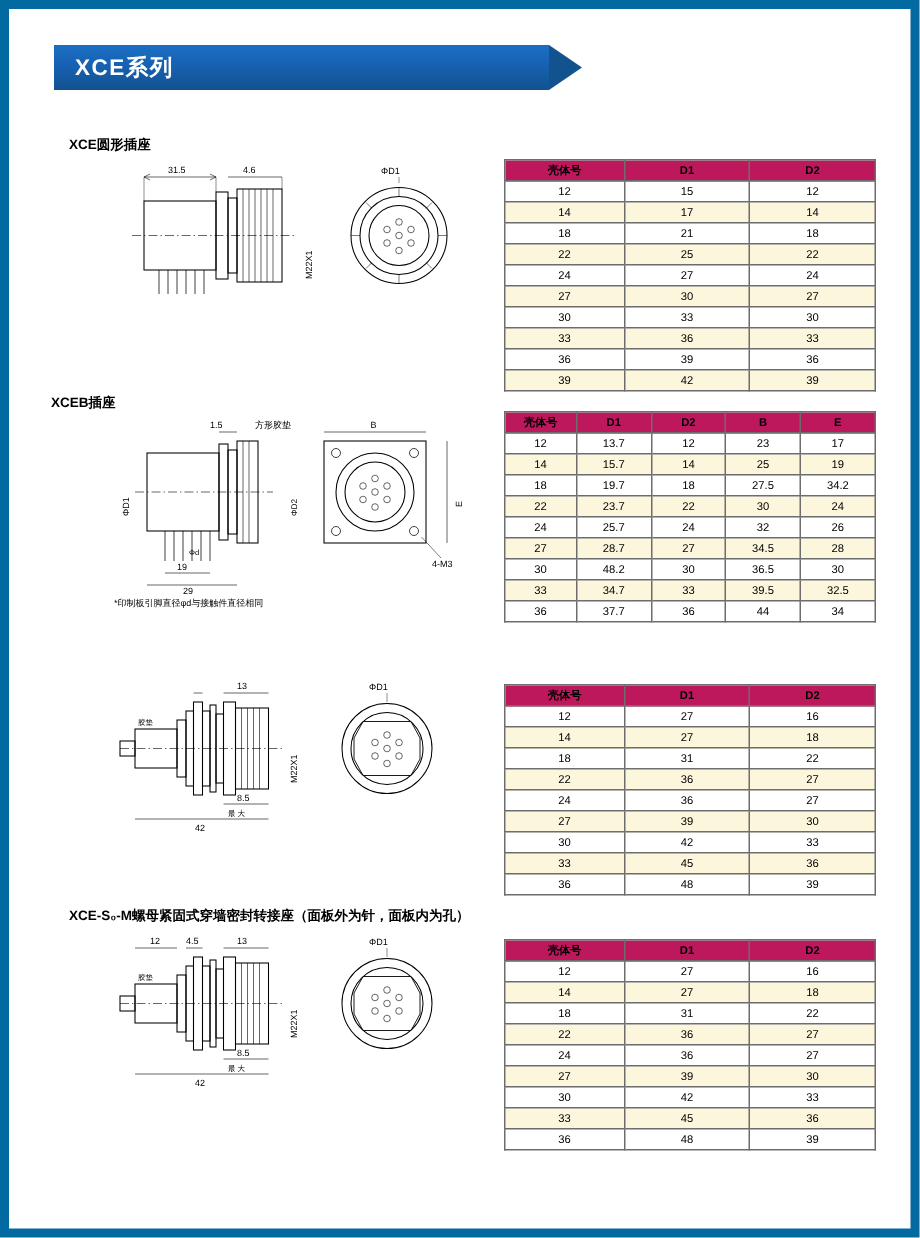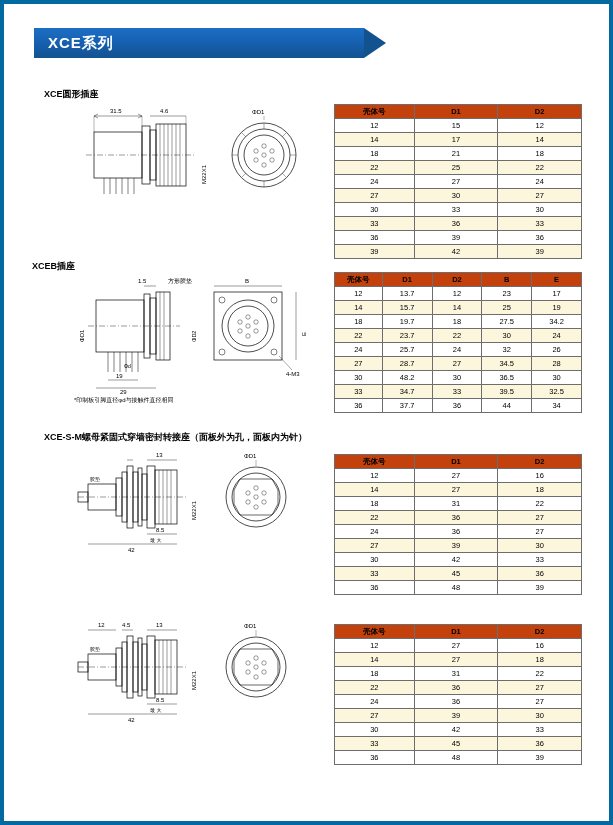--- a/index.html
+++ b/index.html
@@ -12,21 +12,21 @@
     background: #ffffff;
     font-family: "Liberation Sans", sans-serif;
     color: #000;
     position: relative;
     overflow: hidden;
   }
   .page {
     position: relative;
     width: 613px;
     height: 825px;
-    border: 4px solid #0369a1;
+    border: 6px solid #0369a1;
     box-sizing: border-box;
   }
 
   
   .banner {
     position: absolute;
     left: 30px;
     top: 24px;
     width: 370px;
     height: 30px;
@@ -73,21 +73,21 @@
   }
   table.spec th, table.spec td {
     border: 1px solid #6d6d6d;
     text-align: center;
     height: 13px;
     line-height: 13px;
     padding: 0;
     font-weight: normal;
   }
   table.spec th {
-    background: #c2410c;
+    background: #be185d;
     font-weight: bold;
     font-size: 7.5px;
   }
   table.spec tr.alt td {
     background: #fbf6dc;
     margin-left: 33px;
   }
 
   
   .draw {
@@ -395,21 +395,20 @@
       <tr>
           <td>36</td>
           <td>37.7</td>
           <td>36</td>
           <td>44</td>
           <td>34</td>
         </tr>
     </tbody>
   </table>
 
-  <div class="sec-title" style="left:40px; top:427px;">XCE-S-M螺母紧固式穿墙密封转接座（面板外为孔，面板内为针）</div>
 
   <div class="draw" style="left:60px; top:444px;">
     <svg width="250" height="125" viewBox="0 0 250 125">
       <g stroke="#000" fill="none" stroke-width="0.7">
 
         <rect x="24" y="36" width="28" height="26"></rect>
         <rect x="52" y="30" width="6" height="38"></rect>
         <rect x="58" y="24" width="5" height="50"></rect>
         <rect x="63" y="18" width="6" height="62"></rect>
         <rect x="69" y="24" width="5" height="50"></rect>
@@ -510,20 +509,21 @@
           <td>36</td>
         </tr>
       <tr>
           <td>36</td>
           <td>48</td>
           <td>39</td>
         </tr>
     </tbody>
   </table>
 
+  <div class="sec-title" style="left:40px; top:598px;">XCE-S₀-M螺母紧固式穿墙密封转接座（面板外为针，面板内为孔）</div>
 
   <div class="draw" style="left:60px; top:614px;">
     <svg width="250" height="125" viewBox="0 0 250 125">
       <g stroke="#000" fill="none" stroke-width="0.7">
         <rect x="24" y="36" width="28" height="26"></rect>
         <rect x="52" y="30" width="6" height="38"></rect>
         <rect x="58" y="24" width="5" height="50"></rect>
         <rect x="63" y="18" width="6" height="62"></rect>
         <rect x="69" y="24" width="5" height="50"></rect>
         <rect x="74" y="20" width="4" height="58"></rect>

